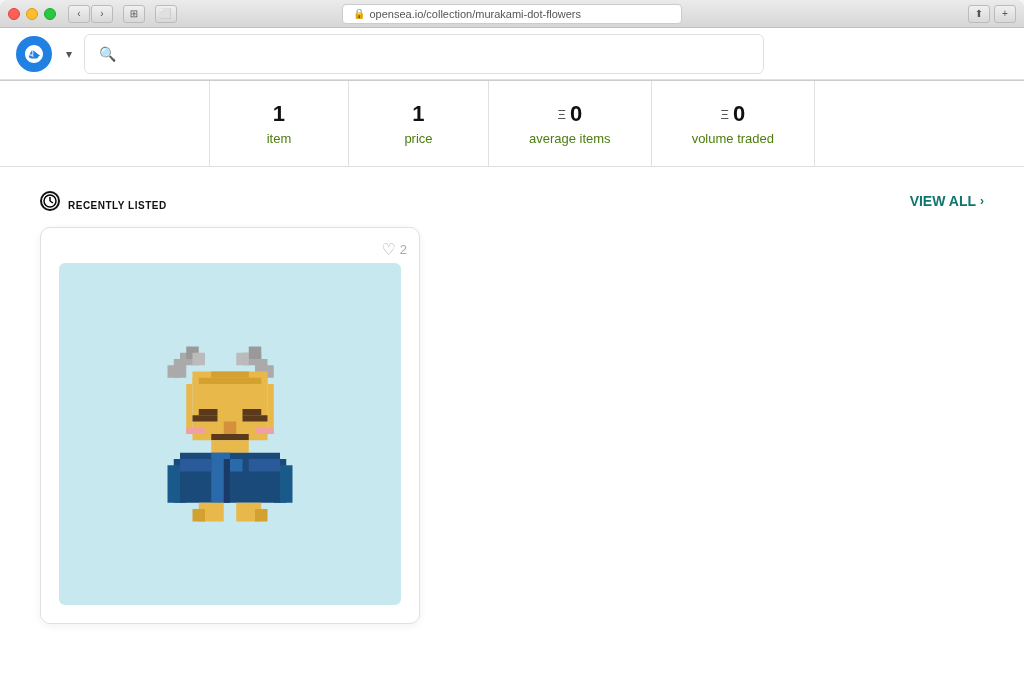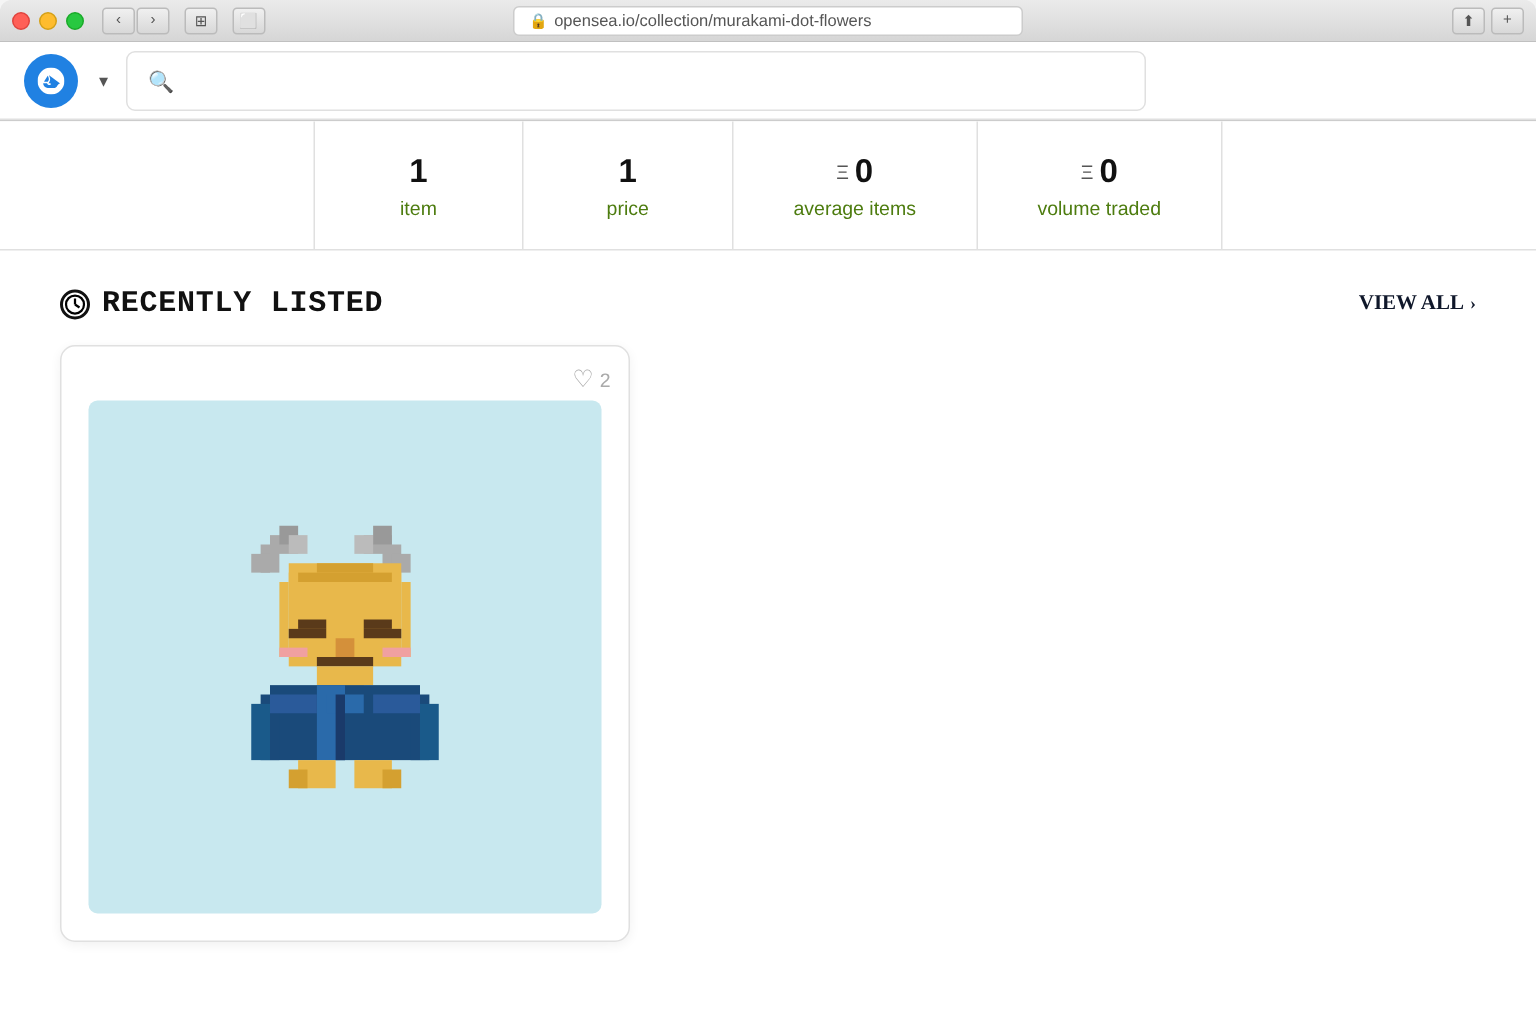--- a/index.html
+++ b/index.html
@@ -185,48 +185,46 @@
 
     
     .section-header {
       display: flex;
       align-items: center;
       justify-content: space-between;
       padding: 24px 40px 16px;
     }
     .section-title {
       display: flex;
-      align-items: center;
+      align-items: flex-end;
       gap: 8px;
-      font-size: 20px;
+      font-size: 10px;
       font-weight: 700;
       letter-spacing: 0.5px;
       color: #111;
-      font-family: Liberation Mono, monospace;
     }
     .clock-icon {
       width: 20px; height: 20px;
       border: 2px solid #111;
       border-radius: 50%;
       display: flex;
       align-items: center;
       justify-content: center;
       font-size: 9px;
       position: relative;
     }
     .view-all {
       font-size: 14px;
       font-weight: 700;
-      color: #0f172a;
+      color: #0f766e;
       cursor: pointer;
       display: flex;
       align-items: center;
       gap: 4px;
       text-decoration: none;
-      font-family: Liberation Serif, serif;
     }
     .chevron { font-size: 12px; }
 
     
     .cards-grid {
       padding: 0 40px 40px;
       display: flex;
       gap: 20px;
     }
     .nft-card {

